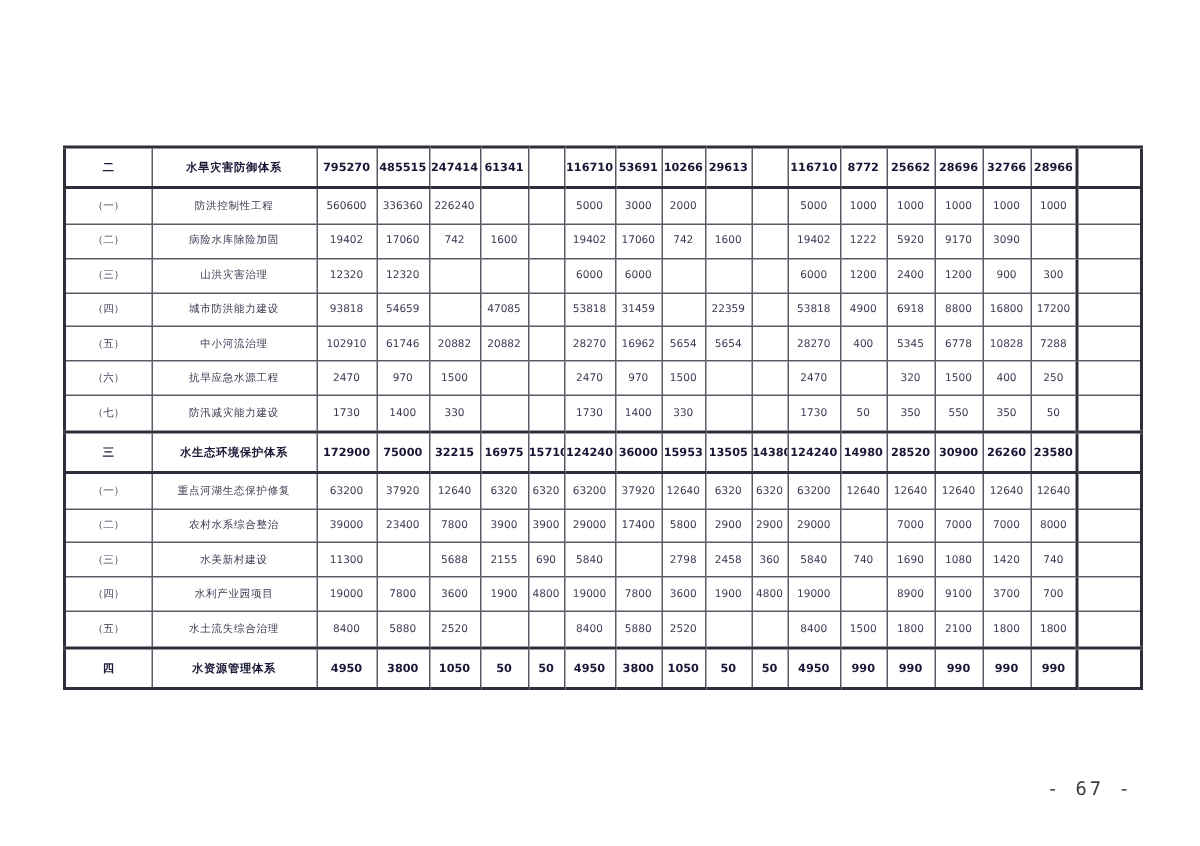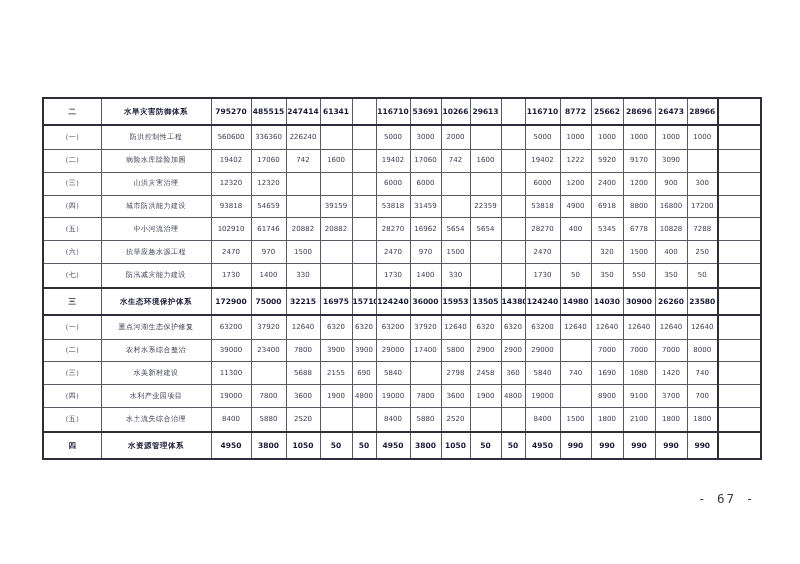--- a/index.html
+++ b/index.html
@@ -45,21 +45,21 @@
     color: #181836;
     border-top: 2px solid #2e2e3a;
     border-bottom: 2px solid #2e2e3a;
   }
   table.budget td:last-child {
     border-left: 2px solid #2e2e3a;
   }
   .page-num {
     position: absolute;
     left: 698px;
-    top: 491px;
+    top: 518px;
     font-family: "DejaVu Sans Mono", monospace;
     font-size: 12.5px;
     color: #3c3c3c;
     letter-spacing: 2px;
     white-space: pre;
   }
 </style>
 </head>
 <body>
 
@@ -98,21 +98,21 @@
           <td></td>
           <td>116710</td>
           <td>53691</td>
           <td>10266</td>
           <td>29613</td>
           <td></td>
           <td>116710</td>
           <td>8772</td>
           <td>25662</td>
           <td>28696</td>
-          <td>26473</td>
+          <td>32766</td>
           <td>28966</td>
           <td></td>
         </tr>
         <tr>
           <td>（一）</td>
           <td class="label">防洪控制性工程</td>
           <td>560600</td>
           <td>336360</td>
           <td>226240</td>
           <td></td>
@@ -171,21 +171,21 @@
           <td>900</td>
           <td>300</td>
           <td></td>
         </tr>
         <tr>
           <td>（四）</td>
           <td class="label">城市防洪能力建设</td>
           <td>93818</td>
           <td>54659</td>
           <td></td>
-          <td>39159</td>
+          <td>47085</td>
           <td></td>
           <td>53818</td>
           <td>31459</td>
           <td></td>
           <td>22359</td>
           <td></td>
           <td>53818</td>
           <td>4900</td>
           <td>6918</td>
           <td>8800</td>
@@ -264,21 +264,21 @@
           <td>32215</td>
           <td>16975</td>
           <td>15710</td>
           <td>124240</td>
           <td>36000</td>
           <td>15953</td>
           <td>13505</td>
           <td>14380</td>
           <td>124240</td>
           <td>14980</td>
-          <td>14030</td>
+          <td>28520</td>
           <td>30900</td>
           <td>26260</td>
           <td>23580</td>
           <td></td>
         </tr>
         <tr>
           <td>（一）</td>
           <td class="label">重点河湖生态保护修复</td>
           <td>63200</td>
           <td>37920</td>

